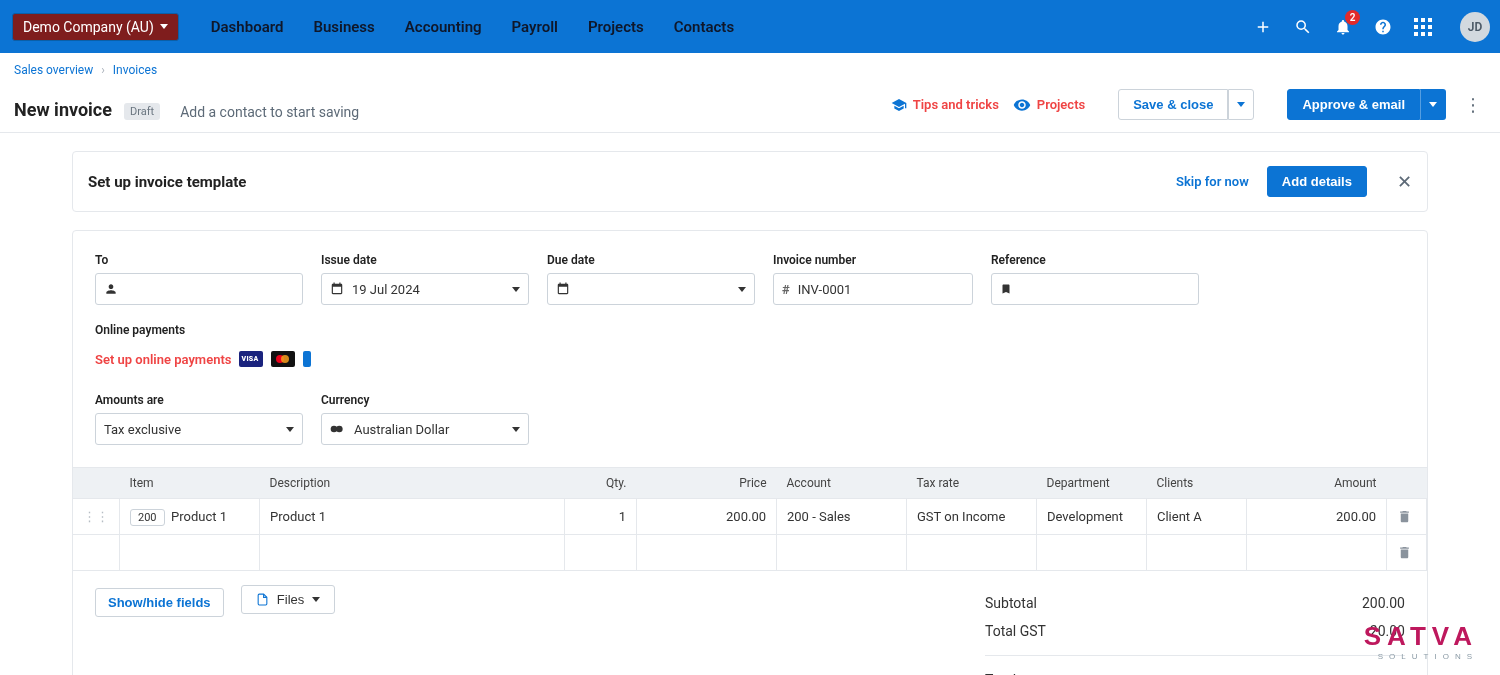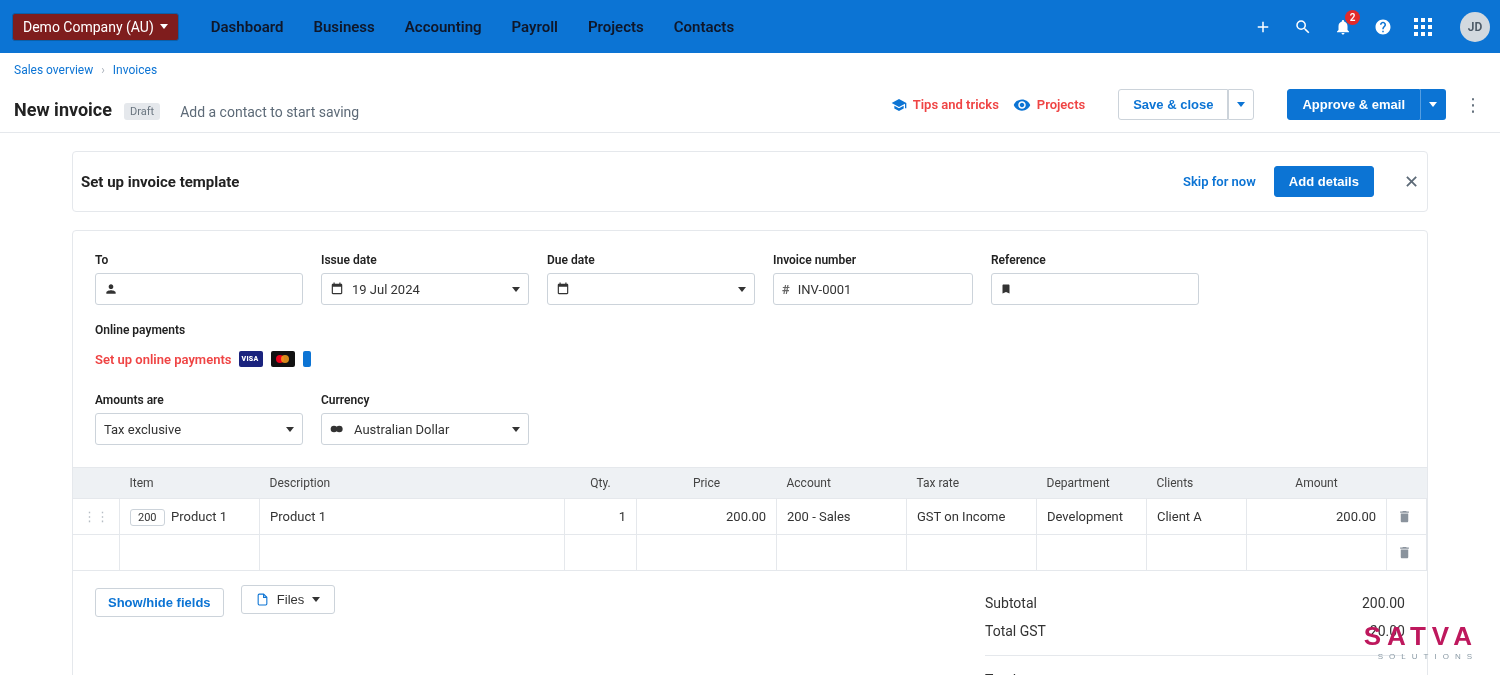--- a/index.html
+++ b/index.html
@@ -25,21 +25,21 @@
 .link-btn { color: #ef4444; font-size: 13px; font-weight: 600; display: inline-flex; align-items: center; gap: 6px; cursor: pointer; }
 .btn { border: 1px solid #ccd3da; background: #fff; color: #0C74D4; font-weight: 600; font-size: 13px; padding: 7px 14px; border-radius: 3px; cursor: pointer; display: inline-flex; align-items: center; gap:4px;}
 .btn-primary { background: #0C74D4; border-color: #0C74D4; color: #fff; }
 .btn-group { display: inline-flex; padding-left: 19px; }
 .btn-group .btn { border-radius: 0; }
 .btn-group .btn:first-child { border-radius: 3px 0 0 3px; }
 .btn-group .btn:last-child { border-radius: 0 3px 3px 0; border-left: 1px solid rgba(255,255,255,0.3); padding: 7px 8px;}
 .btn-group.outline .btn:last-child { border-left: 1px solid #ccd3da; }
 .kebab { cursor: pointer; color: #5d6a77; font-size: 18px; padding: 0 4px;}
 .container { padding: 18px 72px 10px 72px; }
-.banner { border: 1px solid #e5e8ec; border-radius: 4px; padding: 14px 8px; display: flex; align-items: center; margin-bottom: 18px; }
+.banner { border: 1px solid #e5e8ec; border-radius: 4px; padding: 14px 15px; display: flex; align-items: center; margin-bottom: 18px; }
 .banner-title { font-size: 15px; font-weight: 700; color: #222; }
 .banner-actions { margin-left: auto; display: flex; align-items: center; gap: 18px; }
 .skip-link { color: #0C74D4; font-weight: 600; font-size: 13px; cursor: pointer; }
 .close-x { cursor: pointer; font-size: 18px; color: #5d6a77; margin-left: 12px;}
 .card { border: 1px solid #e5e8ec; border-radius: 4px; padding: 22px 0 22px 0; }
 .form-grid { display: flex; gap: 18px; padding: 0 22px; flex-wrap: wrap; }
 .form-col { display: flex; flex-direction: column; gap: 6px; justify-content: center; }
 .form-label { font-size: 12px; font-weight: 600; color: #222; }
 .form-control { border: 1px solid #ccd3da; border-radius: 3px; height: 32px; display: flex; align-items: center; padding: 0 8px; font-size: 13px; background: #fff; gap: 8px;}
 .form-control .chev { margin-left: auto; }
@@ -58,21 +58,21 @@
 .card-mc:before { content:''; position:absolute; left:5px; top:4px; width:8px; height:8px; background:#eb001b; border-radius:50%;}
 .card-mc:after { content:''; position:absolute; left:10px; top:4px; width:8px; height:8px; background:#f79e1b; border-radius:50%; opacity:0.85;}
 .card-other { background: #0C74D4; width: 8px;}
 table.line-items { width: 100%; border-collapse: collapse; margin-top: 22px; }
 table.line-items th { background: #eef1f4; padding: 8px 10px; font-size: 12px; font-weight: 400; color: #444; border-bottom: 1px solid #e5e8ec; border-top: 1px solid #e5e8ec;}
 table.line-items td { padding: 9px 10px; border-bottom: 1px solid #e5e8ec; font-size: 13px; border-right: 1px solid #e5e8ec; height: 36px;}
 table.line-items td:first-child { border-left: none;}
 .drag-handle { color: #b6bdc4; cursor: grab; text-align:center;}
 .item-code { border: 1px solid #ccd3da; border-radius: 3px; padding: 1px 7px; font-size: 11px; }
 .th-left { text-align: left; }
-.th-right { }
+.th-right { text-align: right; }
 .td-right { text-align: right; }
 .trash { color: #8a939d; cursor: pointer; text-align: center;}
 .below-table { display: flex; padding: 14px 22px 0 22px; }
 .show-hide-btn { border: 1px solid #ccd3da; background: #fff; color: #0C74D4; font-weight: 600; font-size: 13px; padding: 6px 12px; border-radius: 3px; cursor: pointer;}
 .files-btn { border: 1px solid #ccd3da; background: #fff; color: #333; font-size: 13px; padding: 6px 14px; border-radius: 3px; cursor: pointer; margin-left: 14px; display: inline-flex; align-items: center; gap: 8px;}
 .totals { margin-left: auto; width: 440px; padding-top: 4px;}
 .total-row { display: flex; justify-content: space-between; padding: 6px 0; font-size: 14px; margin-left: 20px;}
 .total-row.grand { border-top: 1px solid #e5e8ec; margin-top: 10px; padding-top: 16px; }
 .total-row.grand .val { font-size: 22px; font-weight: 800; }
 .watermark { position: fixed; bottom: 14px; right: 22px; color: #85b4c9; font-family: Arial, sans-serif; text-align: right; }

